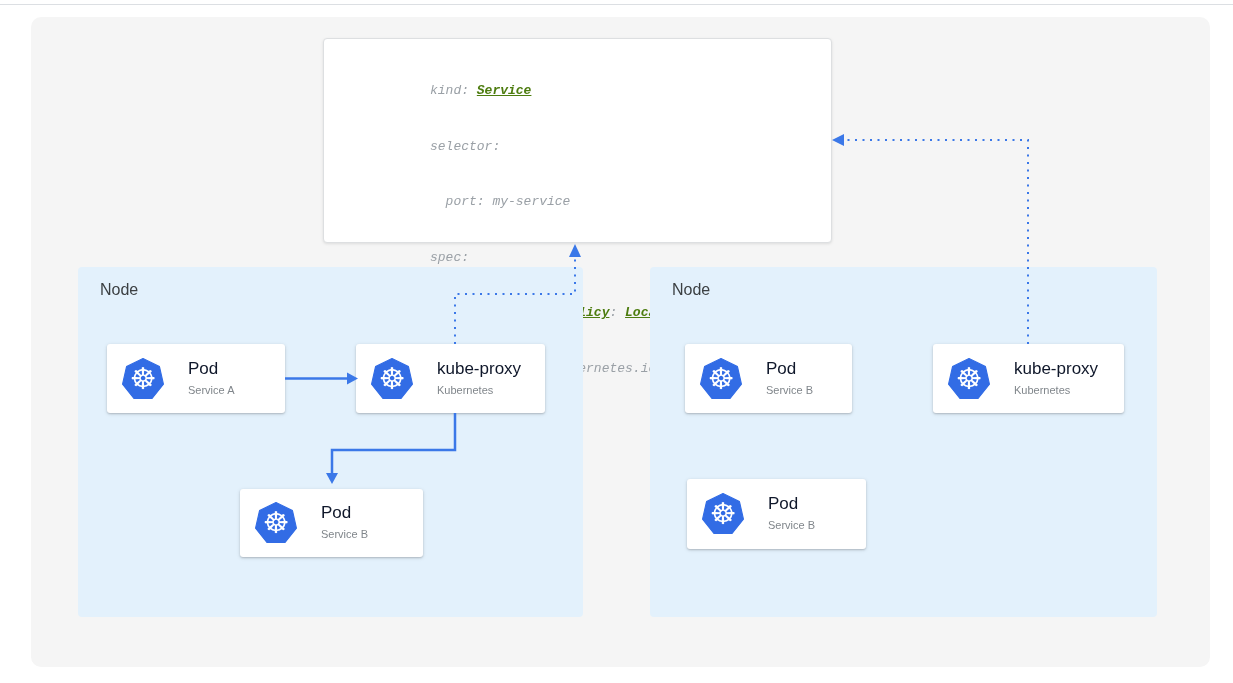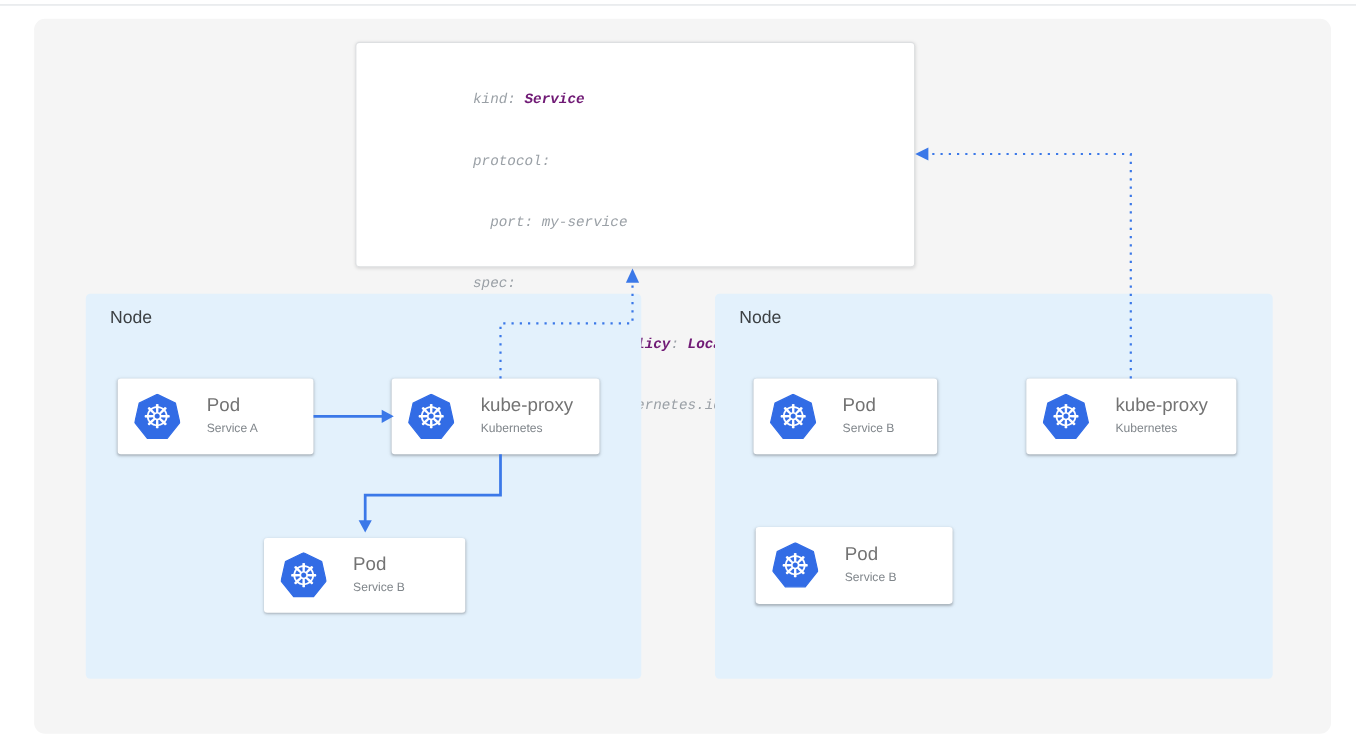--- a/index.html
+++ b/index.html
@@ -14,34 +14,34 @@
            background:#f5f5f5; border-radius:10px; }
 
   
   .yaml-card { position:absolute; left:292px; top:21px; width:509px; height:205px;
                background:#ffffff; border:1px solid #dddfe1; border-radius:4px;
                box-shadow:0 1px 3px rgba(0,0,0,0.10); }
   .yaml-code { position:absolute; left:106px; top:6px;
                font-family:"Liberation Mono","DejaVu Sans Mono",monospace;
                font-style:italic; font-size:13px; line-height:18.5px;
                color:#9aa0a6; white-space:pre; }
-  .yaml-code .b { font-weight:bold; color:#701a75; }
+  .yaml-code .b { font-weight:bold; color:#4d7c0f;text-decoration:underline; }
 
   
   .node { position:absolute; top:250px; height:350px; background:#e3f1fc; border-radius:4px; }
   .node.left  { left:47px;  width:505px; }
   .node.right { left:619px; width:507px; }
   .node-label { position:absolute; left:22px; top:14px; font-size:16px; color:#3c4043;text-align:center; }
 
   
   .card { position:absolute; background:#ffffff; border-radius:3px;
           box-shadow:0 1px 2px rgba(0,0,0,0.18), 0 1px 4px rgba(0,0,0,0.10);
           display:flex; align-items:center; padding-left:15px; }
   .card .txt { margin-left:24px; }
-  .card-title { font-size:17px; color:#737373; line-height:22px; }
+  .card-title { font-size:17px; color:#0f172a; line-height:22px; }
   .card-sub   { font-size:11px; color:#80868b; line-height:20px; }
   .k8s-icon { width:42px; height:42px; flex:0 0 42px; }
   .k8s-icon text { font-family:"DejaVu Sans", sans-serif; }
 
   .l-pod-a  { left:29px;  top:77px;  width:178px; height:69px; }
   .l-kproxy { left:278px; top:77px;  width:189px; height:69px; }
   .l-pod-b  { left:162px; top:222px; width:183px; height:68px; }
   .r-pod-b1 { left:35px;  top:77px;  width:167px; height:69px; }
   .r-kproxy { left:283px; top:77px;  width:191px; height:69px; }
   .r-pod-b2 { left:37px;  top:212px; width:179px; height:70px; }
@@ -57,21 +57,21 @@
 </head>
 <body>
 
 <div class="top-rule"></div>
 
 <div class="panel">
 
   <div class="yaml-card">
     <div class="yaml-code">
       <div><span>kind: </span><span class="b">Service</span></div>
-      <div><span>protocol:</span><span class="b"></span></div>
+      <div><span>selector:</span><span class="b"></span></div>
       <div><span>  port: my-service</span><span class="b"></span></div>
       <div><span>spec:</span><span class="b"></span></div>
       <div><span>  </span><span class="b">internalTrafficPolicy</span><span>: </span><span class="b">Local</span></div>
       <div><span>  selector: app.kubernetes.io/name: MyApp</span><span class="b"></span></div>
       <div><span>  ports:</span><span class="b"></span></div>
       <div><span>  - protocol: TCP</span><span class="b"></span></div>
       <div><span>    port: 80</span><span class="b"></span></div>
     </div>
   </div>
 

